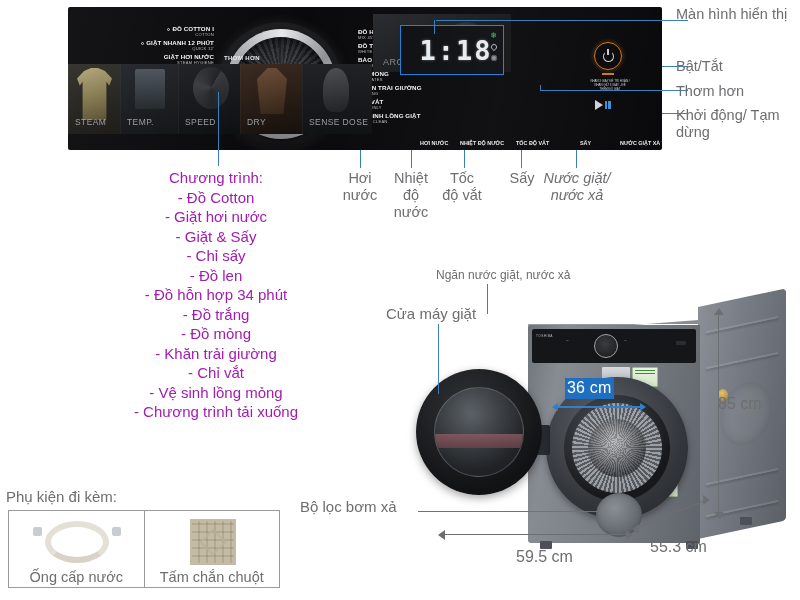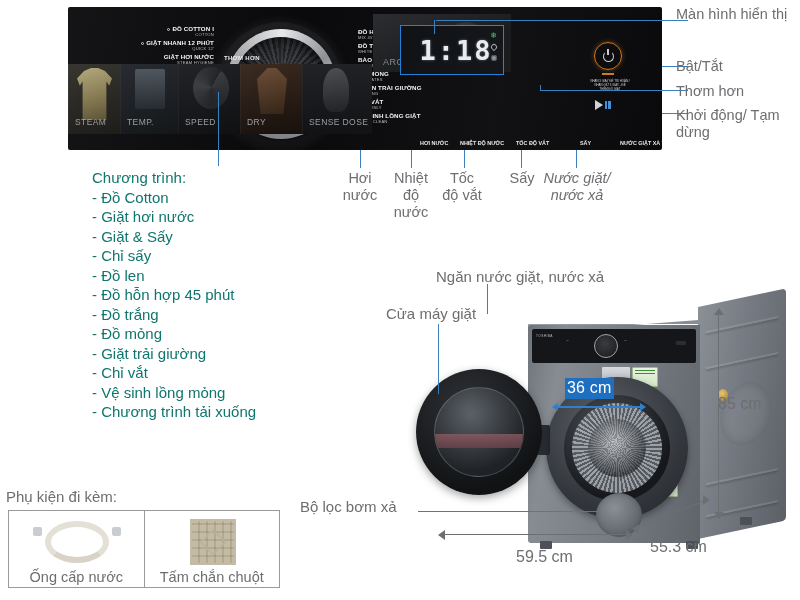--- a/index.html
+++ b/index.html
@@ -223,21 +223,21 @@
   .feat-anno { position:absolute; font-size:14.5px; color:#6d6e71; text-align:center; line-height:1.16; }
   #fa-steam { left: 334px; top: 170px; width: 52px; }
   #fa-temp  { left: 386px; top: 170px; width: 50px; }
   #fa-speed { left: 442px; top: 170px; width: 40px; }
   #fa-dry   { left: 500px; top: 170px; width: 44px; }
   #fa-sense { left: 538px; top: 170px; width: 78px; font-style: italic; }
 
   
   #prog-anno {
     position:absolute; left: 92px; top: 168px; width: 248px;
-    text-align: left; font-size: 15px; line-height: 1.30; color:#0f766e;
+    text-align: center; font-size: 15px; line-height: 1.30; color:#a21caf;
   }
 
   
   #acc-title { position:absolute; left: 6px; top: 488px; font-size: 15px; color:#6d6e71; }
   #acc-box {
     position:absolute; left: 8px; top: 510px; width: 272px; height: 78px;
     border: 1px solid #9a9a9a; display:flex;
   }
   #acc-box .cell { flex:1; position:relative; }
   #acc-box .cell + .cell { border-left: 1px solid #9a9a9a; }
@@ -408,21 +408,21 @@
   #arrow-36 .ahR{ right:0; border-left:6px solid #2f7fcd; }
 
   .dim-line{ position:absolute; background:#6d6e71; }
   .dim-arrow{ position:absolute; width:0;height:0; }
 
   #dim-h-label{ position:absolute; left: 718px; top: 395px; font-size:16px; color:#6d6e71; }
   #dim-w-label{ position:absolute; left: 516px; top: 548px; font-size:16px; color:#6d6e71; }
   #dim-d-label{ position:absolute; left: 650px; top: 538px; font-size:16px; color:#6d6e71; }
 
   
-  #wa-drawer{ position:absolute; left: 436px; top: 268px; font-size:15px; color:#6d6e71; }
+  #wa-drawer{ position:absolute; left: 436px; top: 268px; font-size:12px; color:#6d6e71; }
   #wa-door{ position:absolute; left: 386px; top: 305px; font-size:15px; color:#6d6e71; }
   #wa-filter{ position:absolute; left: 300px; top: 498px; font-size:15px; color:#6d6e71; }
 </style>
 </head>
 <body>
 
 <div id="control-panel">
 
   <div id="prog-left" class="prog-col">
       <div class="prog-item">
@@ -578,24 +578,24 @@
 <div class="feat-anno" id="fa-dry">Sấy</div>
 <div class="feat-anno" id="fa-sense">Nước giặt/ nước xả</div>
 
 <div id="prog-anno">
     <div>Chương trình:</div>
     <div>- Đồ Cotton</div>
     <div>- Giặt hơi nước</div>
     <div>- Giặt &amp; Sấy</div>
     <div>- Chỉ sấy</div>
     <div>- Đồ len</div>
-    <div>- Đồ hỗn hợp 45 phút</div>
+    <div>- Đồ hỗn hợp 34 phút</div>
     <div>- Đồ trắng</div>
     <div>- Đồ mỏng</div>
-    <div>- Giặt trải giường</div>
+    <div>- Khăn trải giường</div>
     <div>- Chỉ vắt</div>
     <div>- Vệ sinh lồng mỏng</div>
     <div>- Chương trình tải xuống</div>
   </div>
 
 <div id="acc-title">Phụ kiện đi kèm:</div>
 <div id="acc-box">
   <div class="cell">
     <div class="hose">
       <div class="loop"></div>

